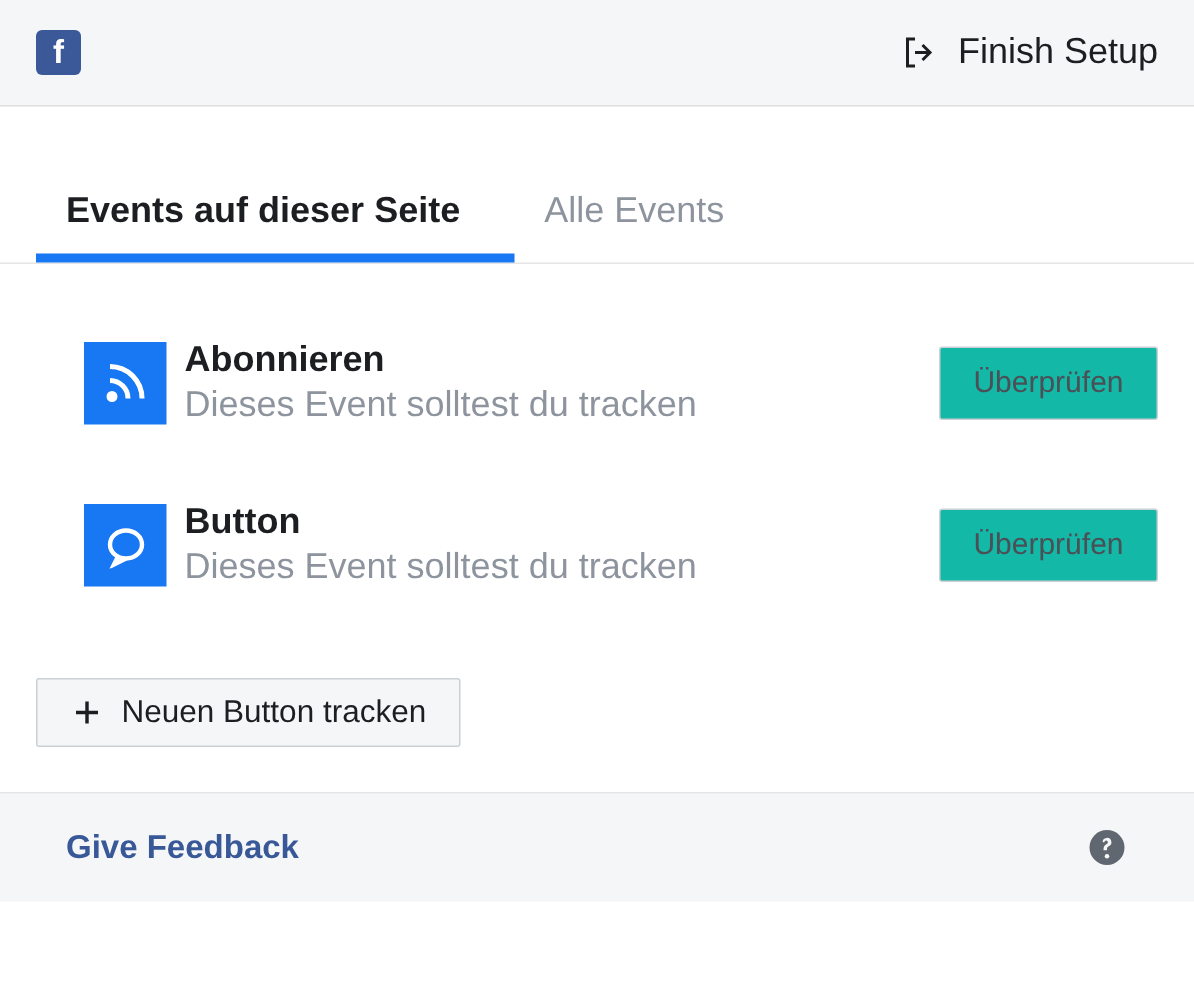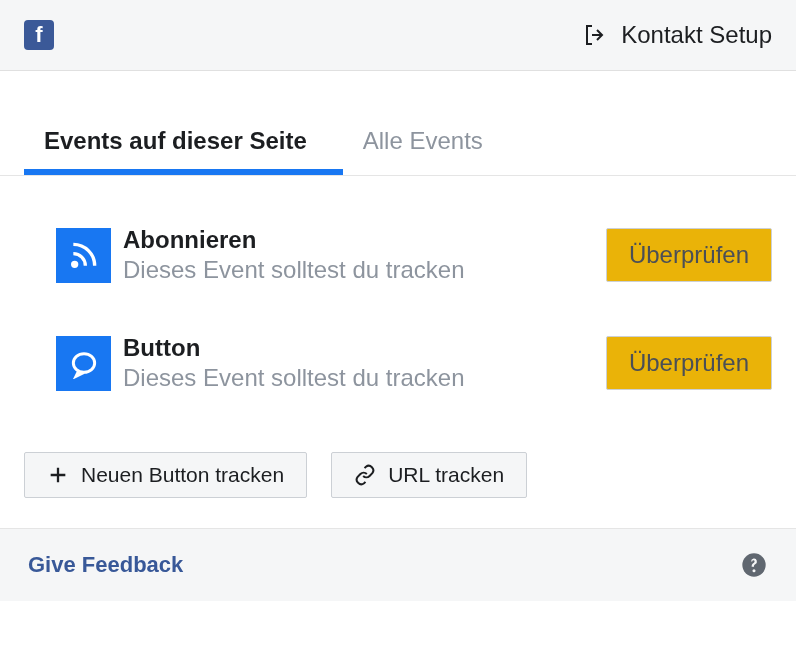--- a/index.html
+++ b/index.html
@@ -102,24 +102,24 @@
       font-size: 24px;
       color: #1c1e21;
       font-weight: 600;
       margin-bottom: 2px;
     }
     .event-desc {
       font-size: 24px;
       color: #8d949e;
     }
     .verify-btn {
-      background: #eab308;
+      background: #14b8a6;
       border: 1px solid #ccd0d5;
       padding: 12px 22px;
-      font-size: 24px;
+      font-size: 20px;
       color: #4b4f56;
       cursor: pointer;
       border-radius: 2px;
     }
     .action-buttons {
       display: flex;
       gap: 24px;
       padding: 30px 35px 30px 24px;
     }
     .action-btn {
@@ -131,21 +131,21 @@
       cursor: pointer;
       border-radius: 2px;
       display: flex;
       align-items: center;
       gap: 12px;
     }
     .action-btn svg { color: #1c1e21; }
     .footer {
       background: #f5f6f7;
       border-top: 1px solid #e5e5e5;
-      padding: 22px 28px;
+      padding: 22px 44px;
       display: flex;
       justify-content: space-between;
       align-items: center;
     }
     .feedback-link {
       color: #385898;
       font-size: 22px;
       font-weight: 600;
       cursor: pointer;
     }
@@ -162,21 +162,21 @@
 <div class="header">
   <div class="header-left">
     <div class="fb-icon">f</div>
   </div>
   <div class="header-right">
     <svg class="exit-icon" viewBox="0 0 24 24" fill="none" stroke="currentColor" stroke-width="2">
       <path d="M9 3 L4 3 L4 21 L9 21"></path>
       <path d="M14 7 L19 12 L14 17"></path>
       <path d="M19 12 L9 12"></path>
     </svg>
-    <span class="finish-label">Kontakt Setup</span>
+    <span class="finish-label">Finish Setup</span>
   </div>
 </div>
 
 <div class="tabs">
   <div class="tab active">Events auf dieser Seite</div>
   <div class="tab">Alle Events</div>
 </div>
 
 <div class="events-container">
 
@@ -211,27 +211,20 @@
 
 </div>
 
 <div class="action-buttons">
   <button class="action-btn">
     <svg width="22" height="22" viewBox="0 0 24 24" fill="none" stroke="currentColor" stroke-width="2.5">
       <path d="M12 4 L12 20 M4 12 L20 12"></path>
     </svg>
     <span>Neuen Button tracken</span>
   </button>
-  <button class="action-btn">
-    <svg width="22" height="22" viewBox="0 0 24 24" fill="none" stroke="currentColor" stroke-width="2.2">
-      <path d="M10 13a5 5 0 0 0 7 0l3-3a5 5 0 0 0-7-7l-1.5 1.5"></path>
-      <path d="M14 11a5 5 0 0 0-7 0l-3 3a5 5 0 0 0 7 7l1.5-1.5"></path>
-    </svg>
-    <span>URL tracken</span>
-  </button>
 </div>
 
 <div class="footer">
   <div class="feedback-link">Give Feedback</div>
   <svg class="help-icon" viewBox="0 0 24 24" fill="currentColor">
     <circle cx="12" cy="12" r="10"></circle>
     <path fill="#f5f6f7" d="M9.5 9a2.5 2.5 0 1 1 3.5 2.3c-.8.4-1 1-1 1.7v.5h-2v-.5c0-1.5.8-2.3 1.6-2.8.5-.3.9-.6.9-1.2a1 1 0 1 0-2 0h-2z"></path>
     <circle cx="12" cy="17" r="1.3" fill="#f5f6f7"></circle>
   </svg>
 </div>

